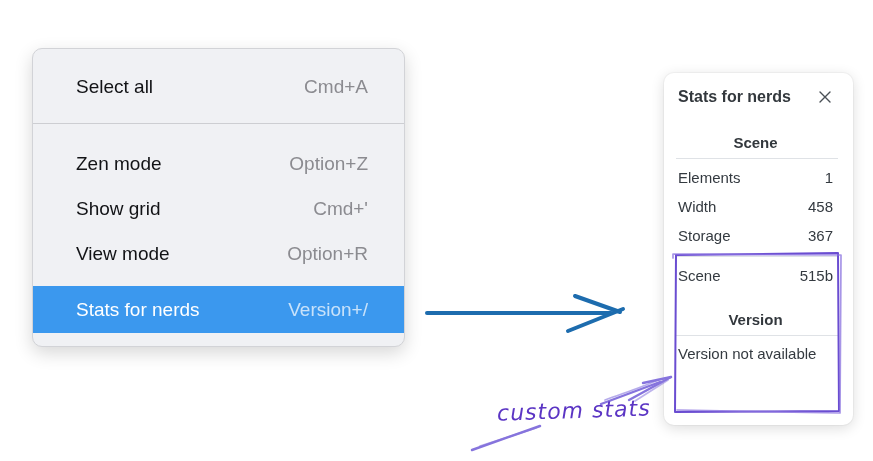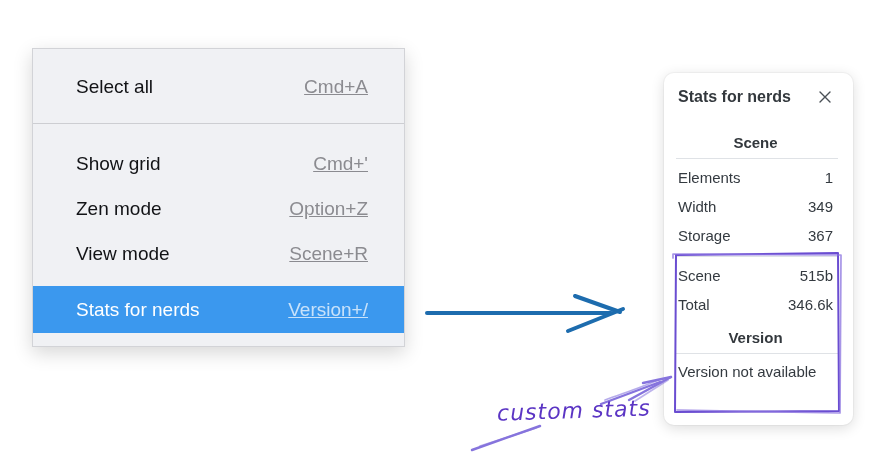--- a/index.html
+++ b/index.html
@@ -2,43 +2,43 @@
 <html><head>
 <meta charset="utf-8">
 <style>
   * { margin:0; padding:0; box-sizing:border-box; }
   html,body { width:873px; height:461px; background:#ffffff; overflow:hidden;
               font-family:"Liberation Sans", sans-serif; }
   .stage { position:relative; width:873px; height:461px; background:#fff; }
 
   
   .menu { position:absolute; left:32px; top:48px; width:373px; height:299px;
-          background:#f0f1f4; border:1px solid #d2d3d7; border-radius:0;
+          background:#f0f1f4; border:1px solid #d2d3d7; border-radius:10px;
           box-shadow:0 6px 18px rgba(0,0,0,.16); overflow:hidden; }
   .menu-section-1 { padding:15px 0 14px; }
   .menu-sep { height:1px; background:#cdced2; }
   .menu-section-2 { padding:17px 0 13px; }
   .menu-row { height:45px; display:flex; align-items:center;
               padding:0 36px 0 43px; font-size:19px; color:#121316; cursor:default; }
-  .menu-row .shortcut { margin-left:auto; color:#8b8b90;text-decoration:underline; }
+  .menu-row .shortcut { margin-left:auto; color:#8b8b90; }
   .menu-row.hl { height:47px; margin-top:10px; background:#3b98ee; color:#ffffff; }
   .menu-row.hl .shortcut { color:rgba(255,255,255,.72); }
 
   
   .panel { position:absolute; left:664px; top:73px; width:189px; height:352px;
            background:#ffffff; border-radius:10px;
            box-shadow:0 3px 14px rgba(0,0,0,.14), 0 0 0 1px rgba(0,0,0,.03);
            padding:14px 20px 0 14px; color:#343a40; font-size:15px; }
   .panel-titlebar { display:flex; align-items:center; justify-content:space-between; height:20px; }
   .panel-title { font-weight:bold; font-size:16px; color:#33383d; }
   .close-btn { width:16px; height:16px; display:flex; align-items:center; justify-content:center; cursor:pointer; }
   .sec-header { text-align:center; font-weight:bold; font-size:15px; color:#33383d; height:19px; line-height:19px; }
   .sec-header.scene   { margin-top:26px; }
   .sec-header.storage { margin-top:9px; }
-  .sec-header.version { margin-top:9px; }
+  .sec-header.version { margin-top:20px; }
   .sec-rule { border:0; border-top:1px solid #dfe2e6; margin:6px -5px 4px -2px; }
   .stat-row { display:flex; justify-content:space-between; line-height:29px; height:29px;text-align:center; }
   .stat-note { line-height:27px; margin-top:2px; }
 
   
   .overlay { position:absolute; left:0; top:0; width:873px; height:461px; pointer-events:none; }
   .hand-label { position:absolute; left:497px; top:398px; width:160px;
                 font-family:"DejaVu Sans", sans-serif; font-style:italic;
                 font-size:22px; letter-spacing:1px; color:#5b35c4;
                 transform:rotate(-2deg); }
@@ -51,30 +51,30 @@
   <div class="menu">
     <div class="menu-section-1">
       <div class="menu-row">
         <span>Select all</span>
         <span class="shortcut">Cmd+A</span>
       </div>
     </div>
     <div class="menu-sep"></div>
     <div class="menu-section-2">
       <div class="menu-row">
+        <span>Zen mode</span>
+        <span class="shortcut">Option+Z</span>
+      </div>
+      <div class="menu-row">
         <span>Show grid</span>
         <span class="shortcut">Cmd+'</span>
       </div>
       <div class="menu-row">
-        <span>Zen mode</span>
-        <span class="shortcut">Option+Z</span>
-      </div>
-      <div class="menu-row">
         <span>View mode</span>
-        <span class="shortcut">Scene+R</span>
+        <span class="shortcut">Option+R</span>
       </div>
       <div class="menu-row hl">
         <span>Stats for nerds</span>
         <span class="shortcut">Version+/</span>
       </div>
     </div>
   </div>
 
   <div class="panel">
     <div class="panel-titlebar">
@@ -87,35 +87,31 @@
     </div>
 
     <div class="sec-header scene">Scene</div>
     <hr class="sec-rule">
     <div class="stat-row">
       <span>Elements</span>
       <span>1</span>
     </div>
     <div class="stat-row">
       <span>Width</span>
-      <span>349</span>
+      <span>458</span>
     </div>
     <div class="stat-row">
       <span>Storage</span>
       <span>367</span>
     </div>
 
     <hr class="sec-rule">
     <div class="stat-row">
       <span>Scene</span>
       <span>515b</span>
-    </div>
-    <div class="stat-row">
-      <span>Total</span>
-      <span>346.6k</span>
     </div>
 
     <div class="sec-header version">Version</div>
     <hr class="sec-rule">
     <div class="stat-note">Version not available</div>
   </div>
 
   <svg class="overlay" viewBox="0 0 873 461">
 
     <g stroke="#1d6cae" stroke-width="4" stroke-linecap="round" fill="none">

